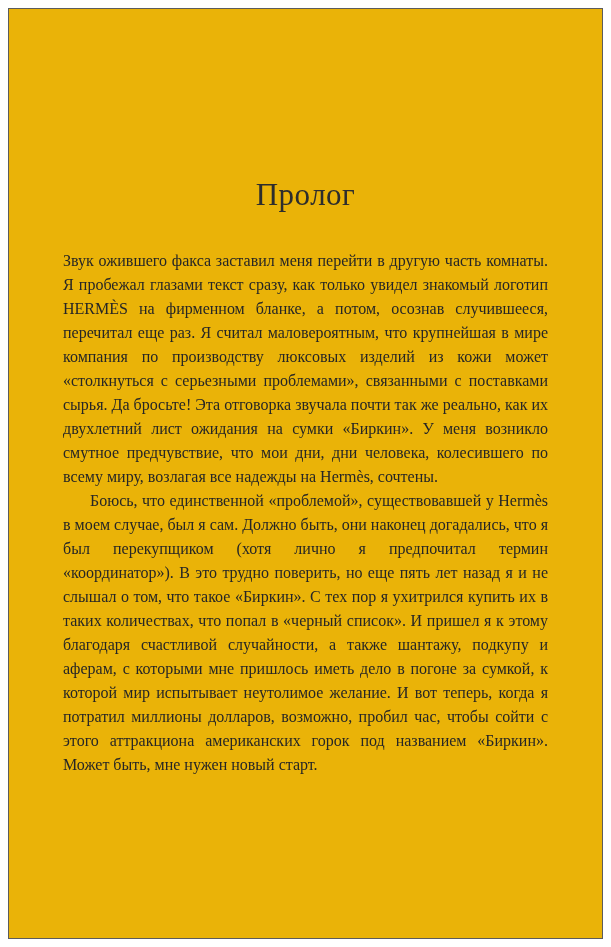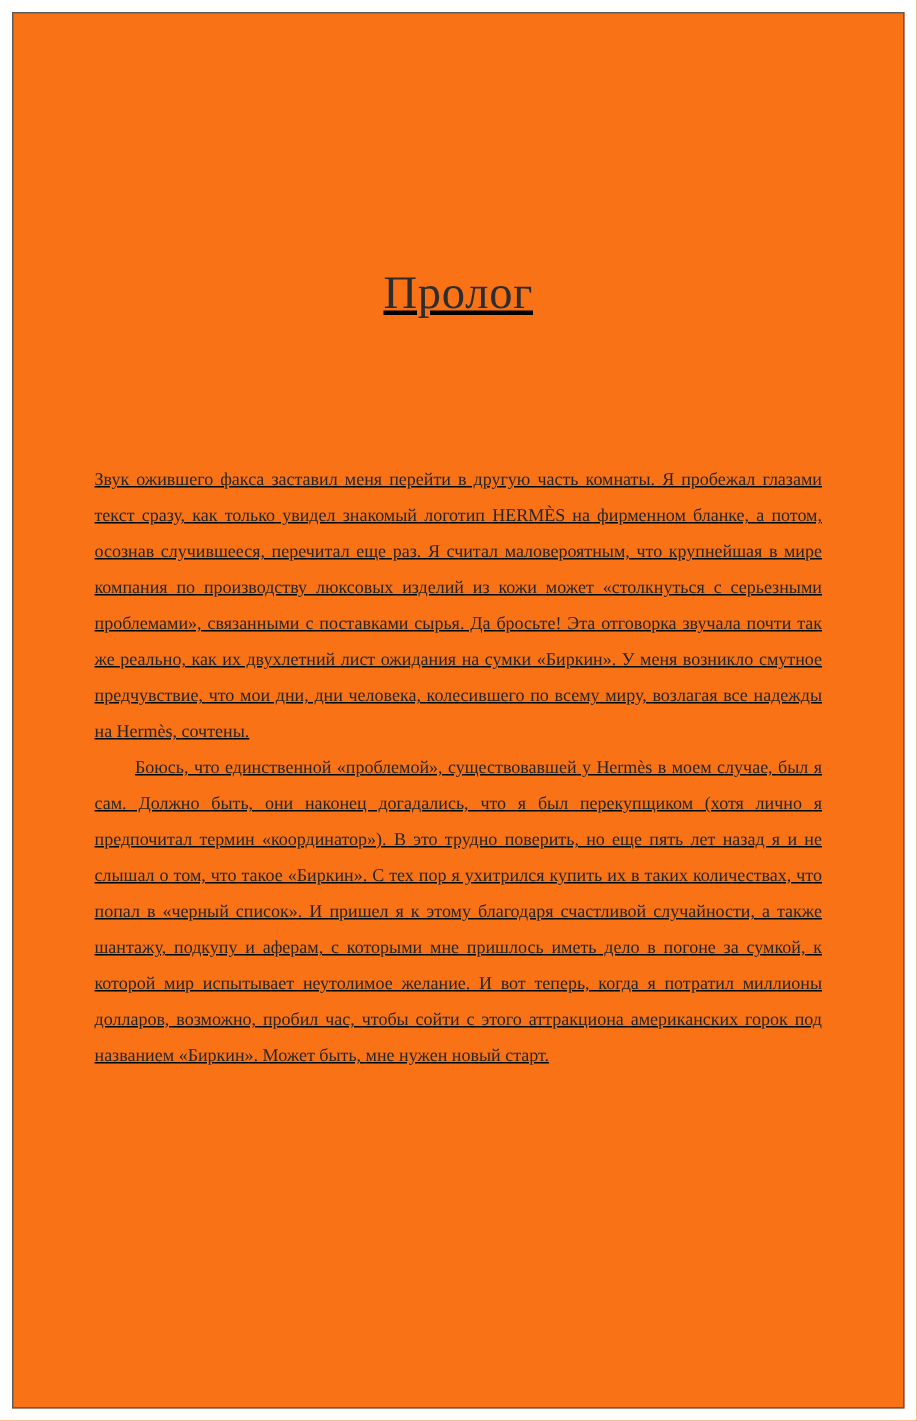--- a/index.html
+++ b/index.html
@@ -15,38 +15,37 @@
     -webkit-font-smoothing: antialiased;
   }
   .page-frame {
     position: absolute;
     left: 8px;
     top: 8px;
     right: 8px;
     bottom: 8px;
     border: 1px solid #5c5c5c;
     box-sizing: border-box;
-    background: #f97316;
+    background: #eab308;
     overflow: hidden;
-    text-decoration: underline;
   }
   .chapter-title {
     margin: 0;
     padding-top: 168px;
     text-align: center;
     font-family: "Liberation Serif", serif;
     font-weight: 400;
     font-size: 31px;
     letter-spacing: 0.5px;
     color: #2d2d2d;
   }
   .body-text {
-    margin: 94px 54px 0 54px;
+    margin: 36px 54px 0 54px;
     font-family: "Liberation Serif", serif;
-    font-size: 12px;
+    font-size: 16px;
     line-height: 24px;
     color: #262626;
     text-align: justify;
     hyphens: auto;
     -webkit-hyphens: auto;
   }
   .body-text p {
     margin: 0;
     text-indent: 27px;
   }

